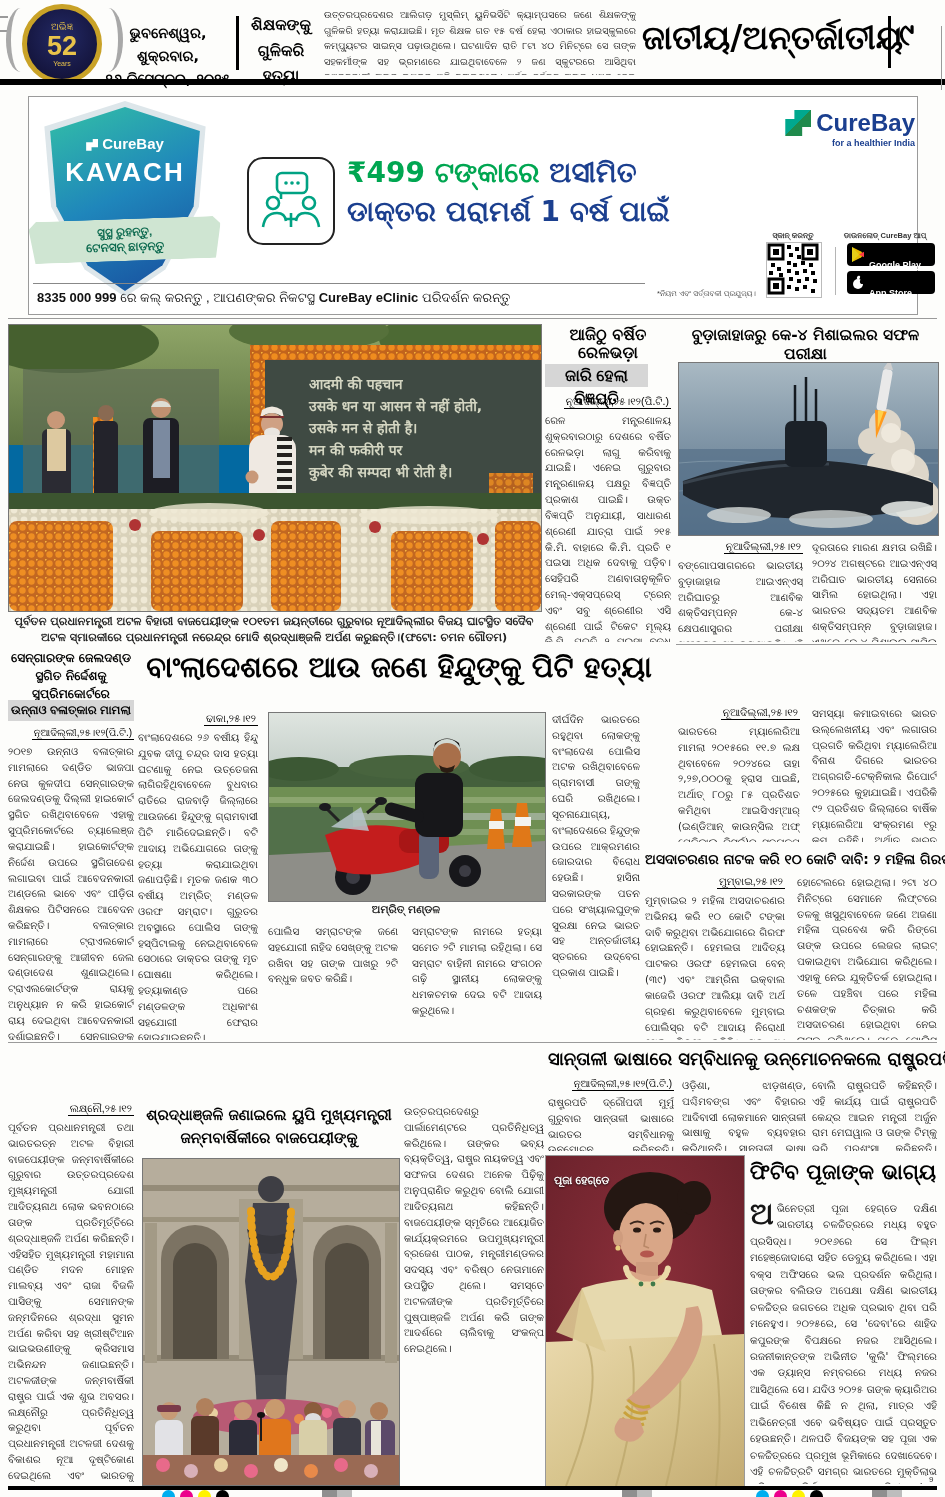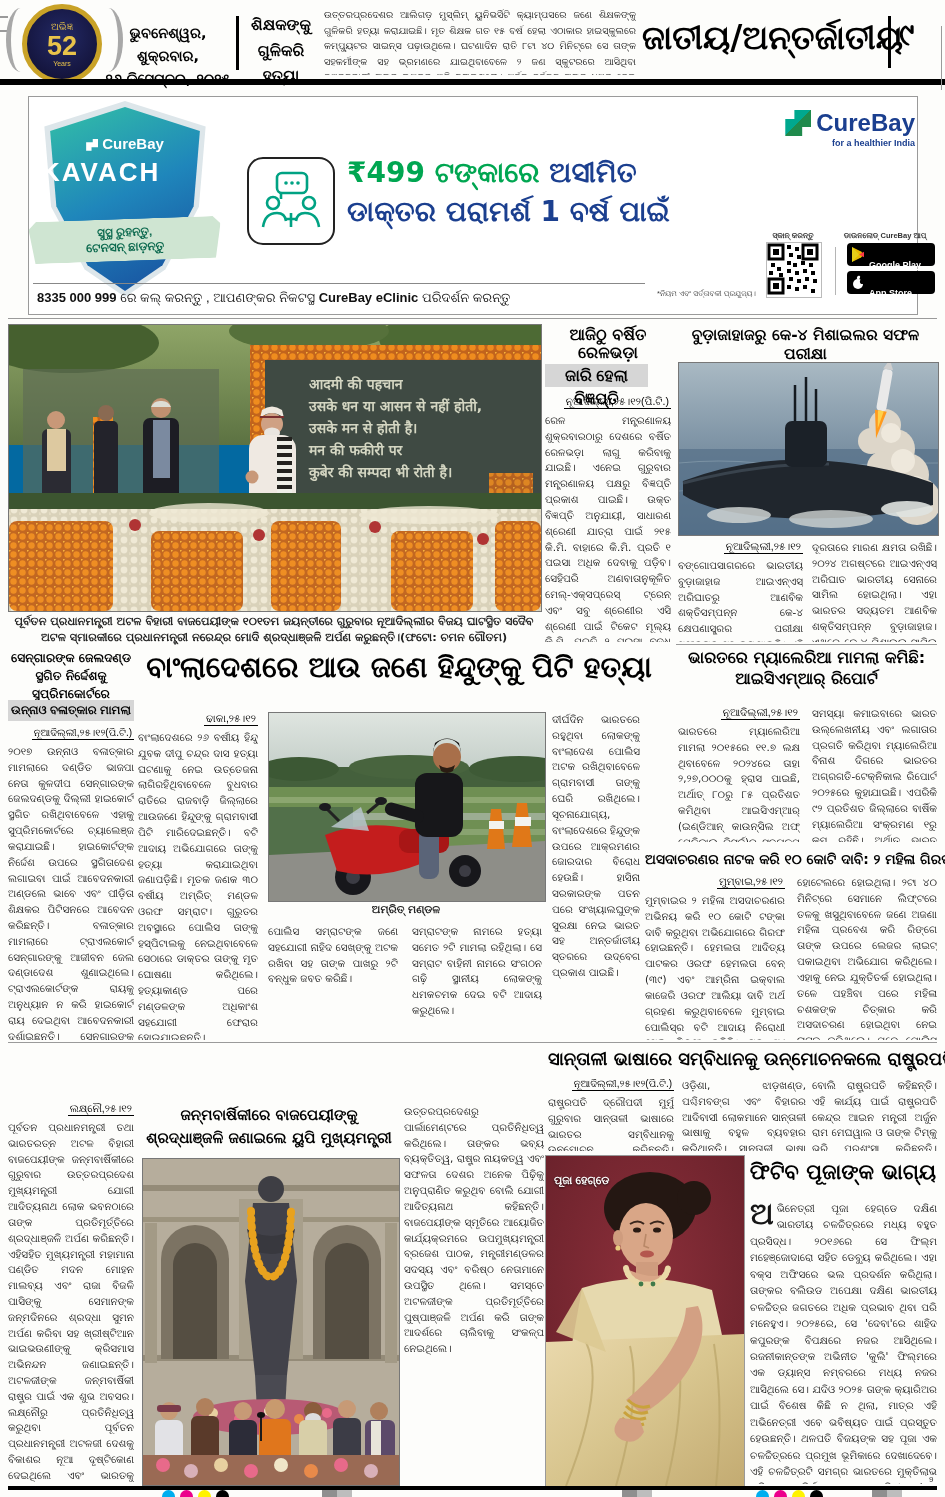--- a/index.html
+++ b/index.html
@@ -79,21 +79,21 @@
   <div class="abs thin" style="left:941px;top:26px;width:1px;height:64px"></div>
 
   <div id="adbox" class="abs" style="left:28px;top:96px;width:888px;height:217px">
 
     <div class="abs" style="left:12px;top:4px;width:172px;height:200px">
       <div class="shieldO"></div>
       <div class="shieldI"></div>
       <div class="abs" style="left:0;top:34px;width:168px;text-align:center;color:#fff">
         <span style="display:inline-block;width:12px;height:12px;background:#fff;clip-path:polygon(0 30%,55% 30%,55% 0,100% 0,100% 70%,45% 70%,45% 100%,0 100%);vertical-align:middle;margin-right:4px"></span><span style="font-weight:bold;font-size:15px">CureBay</span>
       </div>
-      <div class="abs" style="left:0;top:56px;width:168px;text-align:left;color:#fff;font-weight:800;font-size:26px;letter-spacing:2px">KAVACH</div>
+      <div class="abs" style="left:0;top:56px;width:168px;text-align:center;color:#fff;font-weight:800;font-size:26px;letter-spacing:2px">KAVACH</div>
       <div class="ribbon">
         <div>ସୁସ୍ଥ ରୁହନ୍ତୁ,</div>
         <div>ଟେନସନ୍ ଛାଡ଼ନ୍ତୁ</div>
       </div>
     </div>
 
     <div class="abs iconbox" style="left:218px;top:60px">
       <svg width="64" height="64" viewBox="0 0 64 64">
         <rect x="18" y="4" width="30" height="20" rx="5" fill="none" stroke="#00a283" stroke-width="2.6"></rect>
         <circle cx="27" cy="14" r="1.8" fill="#00a283"></circle>
@@ -380,38 +380,37 @@
       <path d="M170 52 q8 6 16 0 l-2 6 q-6 4 -12 0 z" fill="#2a1c12"></path>
     </svg>
   </div>
   <div class="abs cap" style="left:268px;top:903px;width:276px;font-size:10.8px">ଅମ୍ରିତ୍ ମଣ୍ଡଳ</div>
 
   <div class="abs bt" style="left:268px;top:924px;width:130px;height:116px">ପୋଲିସ ସମ୍ରାଟଙ୍କ ଜଣେ ସହଯୋଗୀ ନାହିଦ ସେଖ୍‌ଙ୍କୁ ଅଟକ ରଖିବା ସହ ତାଙ୍କ ପାଖରୁ ୨ଟି ବନ୍ଧୁକ ଜବତ କରିଛି।</div>
   <div class="abs bt" style="left:412px;top:924px;width:130px;height:116px">ସମ୍ରାଟଙ୍କ ନାମରେ ହତ୍ୟା ସମେତ ୨ଟି ମାମଲା ରହିଥିଲା। ସେ ସମ୍ରାଟ ବାହିନୀ ନାମରେ ସଂଗଠନ ଗଢ଼ି ସ୍ଥାନୀୟ ଲୋକଙ୍କୁ ଧମକଚମକ ଦେଇ ବଟି ଆଦାୟ କରୁଥିଲେ।</div>
   <div class="abs bt" style="left:552px;top:712px;width:88px;height:328px">ଦୀର୍ଘଦିନ ଭାରତରେ ରହୁଥିବା ଲୋକଙ୍କୁ ବାଂଲାଦେଶ ପୋଲିସ ଅଟକ ରଖିଥିବାବେଳେ ଗ୍ରାମବାସୀ ତାଙ୍କୁ ଘେରି ରଖିଥିଲେ। ସୂଚନାଯୋଗ୍ୟ, ବାଂଲାଦେଶରେ ହିନ୍ଦୁଙ୍କ ଉପରେ ଆକ୍ରମଣର ଜୋରଦାର ବିରୋଧ ହେଉଛି। ହାସିନା ସରକାରଙ୍କ ପତନ ପରେ ସଂଖ୍ୟାଲଘୁଙ୍କ ସୁରକ୍ଷା ନେଇ ଭାରତ ସହ ଅନ୍ତର୍ଜାତୀୟ ସ୍ତରରେ ଉଦ୍‌ବେଗ ପ୍ରକାଶ ପାଇଛି।</div>
 
   <div class="abs thin" style="left:676px;top:644px;width:261px;height:1px"></div>
-  <div class="abs hl ctr" style="left:676px;top:648px;width:261px;font-size:16px;line-height:1.3">ଭାରତରେ ମ୍ୟାଲେରିଆ ମାମଲା କମିଛି: ଆଇସିଏମ୍ଆର୍ ରିପୋର୍ଟ</div>
   <div class="abs dl" style="left:678px;top:706px;width:122px"><span>ନୂଆଦିଲ୍ଲୀ,୨୫।୧୨</span></div>
   <div class="abs bt" style="left:678px;top:724px;width:122px;height:118px">ଭାରତରେ ମ୍ୟାଲେରିଆ ମାମଲା ୨୦୧୫ରେ ୧୧.୭ ଲକ୍ଷ ଥିବାବେଳେ ୨୦୨୪ରେ ତାହା ୨,୨୭,୦୦୦କୁ ହ୍ରାସ ପାଇଛି, ଅର୍ଥାତ୍ ୮୦ରୁ ୮୫ ପ୍ରତିଶତ କମିଥିବା ଆଇସିଏମ୍ଆର୍ (ଇଣ୍ଡିଆନ୍ କାଉନ୍ସିଲ ଅଫ୍ ମେଡିକାଲ ରିସର୍ଚ୍ଚ)ର ସଦ୍ୟତମ ରିପୋର୍ଟରେ କୁହାଯାଇଛି। ମ୍ୟାଲେରିଆଜନିତ ମୃତ୍ୟୁସଂଖ୍ୟା ଏହି ସମୟ ମଧ୍ୟରେ ୩୮୪ରୁ ୮୩କୁ ଖସିଛି ବା ୭୮ ପ୍ରତିଶତ ହ୍ରାସ ଘଟିଛି। ମ୍ୟାଲେରିଆ</div>
   <div class="abs bt" style="left:812px;top:706px;width:125px;height:136px">ସମସ୍ୟା କମାଇବାରେ ଭାରତ ଉଲ୍ଲେଖନୀୟ ଏବଂ ଲଗାତାର ପ୍ରଗତି କରିଥିବା ମ୍ୟାଲେରିଆ ବିନାଶ ଦିଗରେ ଭାରତର ଅଗ୍ରଗତି-ଟେକ୍ନିକାଲ ରିପୋର୍ଟ ୨୦୨୫ରେ କୁହାଯାଇଛି। ଏପରିକି ୯୨ ପ୍ରତିଶତ ଜିଲ୍ଲାରେ ବାର୍ଷିକ ମ୍ୟାଲେରିଆ ସଂକ୍ରମଣ ୧ରୁ କମ୍ ରହିଛି। ଅର୍ଥାତ୍ ଭାରତ ମ୍ୟାଲେରିଆ ବିନାଶର ପ୍ରାଥମିକ ପର୍ଯ୍ୟାୟରେ ପହଞ୍ଚିଥିବା ଓ ଆଗାମୀ ଦିନରେ ଆହୁରି ଭଲ ସ୍ଥାନରେ ରହିବ ବୋଲି କେନ୍ଦ୍ର ସ୍ୱାସ୍ଥ୍ୟମନ୍ତ୍ରୀ ଜେ.ପି. ନଡ୍ଡା କହିଛନ୍ତି।</div>
 
   <div class="abs hl ctr nowrap" style="left:645px;top:851px;width:292px;font-size:13.8px">ଅସଦାଚରଣର ନାଟକ କରି ୧୦ କୋଟି ଦାବି: ୨ ମହିଳା ଗିରଫ</div>
   <div class="abs dl" style="left:645px;top:875px;width:140px"><span>ମୁମ୍ବାଇ,୨୫।୧୨</span></div>
   <div class="abs bt" style="left:645px;top:893px;width:140px;height:147px">ମୁମ୍ବାଇର ୨ ମହିଳା ଅସଦାଚରଣର ଅଭିନୟ କରି ୧୦ କୋଟି ଟଙ୍କା ଦାବି କରୁଥିବା ଅଭିଯୋଗରେ ଗିରଫ ହୋଇଛନ୍ତି। ହେମଲତା ଆଦିତ୍ୟ ପାଟକର ଓରଫ ହେମଲତା ବେନ୍ (୩୯) ଏବଂ ଆମ୍ରିନା ଇକ୍ବାଲ କାଜେରି ଓରଫ ଆଲିୟା ଦାବି ଅର୍ଥ ଗ୍ରହଣ କରୁଥିବାବେଳେ ମୁମ୍ବାଇ ପୋଲିସ୍‌ର ବଟି ଆଦାୟ ନିରୋଧୀ ସେଲ୍ ଗିରଫ କରିଛି। ଗତ ୧୪ ତାରିଖରେ ବ୍ୟବସାୟୀଙ୍କ ପୁଅର ନିର୍ବନ୍ଧ ଉତ୍ସବ ଏକ</div>
   <div class="abs bt" style="left:797px;top:875px;width:140px;height:165px">ହୋଟେଲରେ ହୋଇଥିଲା। ୨ଟା ୪୦ ମିନିଟ୍‌ରେ ସେମାନେ ଲିଫ୍ଟରେ ତଳକୁ ଖସୁଥିବାବେଳେ ଜଣେ ଅଜଣା ମହିଳା ପ୍ରବେଶ କରି ରିଙ୍ଗେ ତାଙ୍କ ଉପରେ ଲେଜର ଲାଇଟ୍ ପକାଇଥିବା ଅଭିଯୋଗ କରିଥିଲେ। ଏହାକୁ ନେଇ ଯୁକ୍ତିତର୍କ ହୋଇଥିଲା। ତଳେ ପହଞ୍ଚିବା ପରେ ମହିଳା ଚଶକଙ୍କ ଚିତ୍କାର କରି ଅସଦାଚରଣ ହୋଇଥିବା ନେଇ ନାଟକ କରିଥିଲେ। ପରେ ପୋଲିସ ରିମୋକ୍ ନାଁରେ ଅସଦାଚରଣ ମାମଲା ଦାୟର କରିଥିଲା।</div>
 
   <div class="abs thin" style="left:8px;top:1042px;width:929px;height:1px"></div>
 
   <div class="abs dl" style="left:8px;top:1102px;width:126px"><span>ଲକ୍ଷ୍ନୌ,୨୫।୧୨</span></div>
   <div class="abs bt" style="left:8px;top:1120px;width:126px;height:364px">ପୂର୍ବତନ ପ୍ରଧାନମନ୍ତ୍ରୀ ତଥା ଭାରତରତ୍ନ ଅଟଳ ବିହାରୀ ବାଜପେୟୀଙ୍କ ଜନ୍ମବାର୍ଷିକୀରେ ଗୁରୁବାର ଉତ୍ତରପ୍ରଦେଶ ମୁଖ୍ୟମନ୍ତ୍ରୀ ଯୋଗୀ ଆଦିତ୍ୟନାଥ ଲୋକ ଭବନଠାରେ ତାଙ୍କ ପ୍ରତିମୂର୍ତ୍ତିରେ ଶ୍ରଦ୍ଧାଞ୍ଜଳି ଅର୍ପଣ କରିଛନ୍ତି। ଏହିସହିତ ମୁଖ୍ୟମନ୍ତ୍ରୀ ମହାମାନା ପଣ୍ଡିତ ମଦନ ମୋହନ ମାଲବ୍ୟ ଏବଂ ରାଜା ବିଜଳି ପାସିଙ୍କୁ ସେମାନଙ୍କ ଜନ୍ମଦିନରେ ଶ୍ରଦ୍ଧା ସୁମନ ଅର୍ପଣ କରିବା ସହ ଖ୍ରୀଷ୍ଟିଆନ ଭାଇଭଉଣୀଙ୍କୁ କ୍ରିସମାସ ଅଭିନନ୍ଦନ ଜଣାଇଛନ୍ତି। ଅଟଳଜୀଙ୍କ ଜନ୍ମବାର୍ଷିକୀ ରାଷ୍ଟ୍ର ପାଇଁ ଏକ ଶୁଭ ଅବସର। ଲକ୍ଷ୍ନୌରୁ ପ୍ରତିନିଧିତ୍ୱ କରୁଥିବା ପୂର୍ବତନ ପ୍ରଧାନମନ୍ତ୍ରୀ ଅଟଳଜୀ ଦେଶକୁ ବିକାଶର ନୂଆ ଦୃଷ୍ଟିକୋଣ ଦେଇଥିଲେ ଏବଂ ଭାରତକୁ ପ୍ରଗତି ପଥରେ ସ୍ଥାପନ କରିଥିଲେ। ଚଳିତ ବର୍ଷ ତାଙ୍କର ଜନ୍ମ ଶତବାର୍ଷିକୀ ପାଳନ ହେଉଥିବାରୁ ଏହା ସ୍ୱତନ୍ତ୍ର ଭାବେ ଉଲ୍ଲେଖନୀୟ। ଏହାକୁ ମନେରଖିବା ପାଇଁ ସାରା ଦେଶର ଶିକ୍ଷା ଓ ପ୍ରଶିକ୍ଷଣ ପ୍ରତିଷ୍ଠାନଗୁଡ଼ିକରେ ଅଟଳଜୀଙ୍କ କବିତା, ଲେଖା ଉପରେ ଆଲୋଚନା ଏବଂ ସାହିତ୍ୟ ସଭା, ସଂସଦ ଏବଂ ଅନ୍ତର୍ଜାତୀୟ ଫୋରମ୍‌ରେ ସେ ଦେଇଥିବା ଗୁରୁତ୍ୱପୂର୍ଣ୍ଣ ବକ୍ତୃତାଗୁଡ଼ିକ ଉପରେ ବିଚାରବିମର୍ଶ କରାଯାଉଛି। ଅଟଳଜୀ ସର୍ବାଧିକ ସମୟ</div>
 
   <div class="abs hl ctr" style="left:140px;top:1104px;width:258px;font-size:15px;line-height:1.55">
+    <div>ଶ୍ରଦ୍ଧାଞ୍ଜଳି ଜଣାଇଲେ ୟୁପି ମୁଖ୍ୟମନ୍ତ୍ରୀ</div>
     <div>ଜନ୍ମବାର୍ଷିକୀରେ ବାଜପେୟୀଙ୍କୁ</div>
-    <div>ଶ୍ରଦ୍ଧାଞ୍ଜଳି ଜଣାଇଲେ ୟୁପି ମୁଖ୍ୟମନ୍ତ୍ରୀ</div>
   </div>
 
   <div class="abs photo" style="left:142px;top:1158px;width:256px;height:326px">
     <svg width="256" height="326" viewBox="0 0 256 326">
       <rect width="256" height="326" fill="#b6ad9c"></rect>
       <rect y="26" width="256" height="6" fill="#948b78"></rect>
         <rect y="58" width="256" height="5" fill="#9c937e"></rect>
         <rect y="196" width="256" height="6" fill="#948b78"></rect>
       <g>
         <path d="M18 200 L18 100 a34 34 0 0 1 68 0 L86 200 Z" fill="#7c7363"></path>

